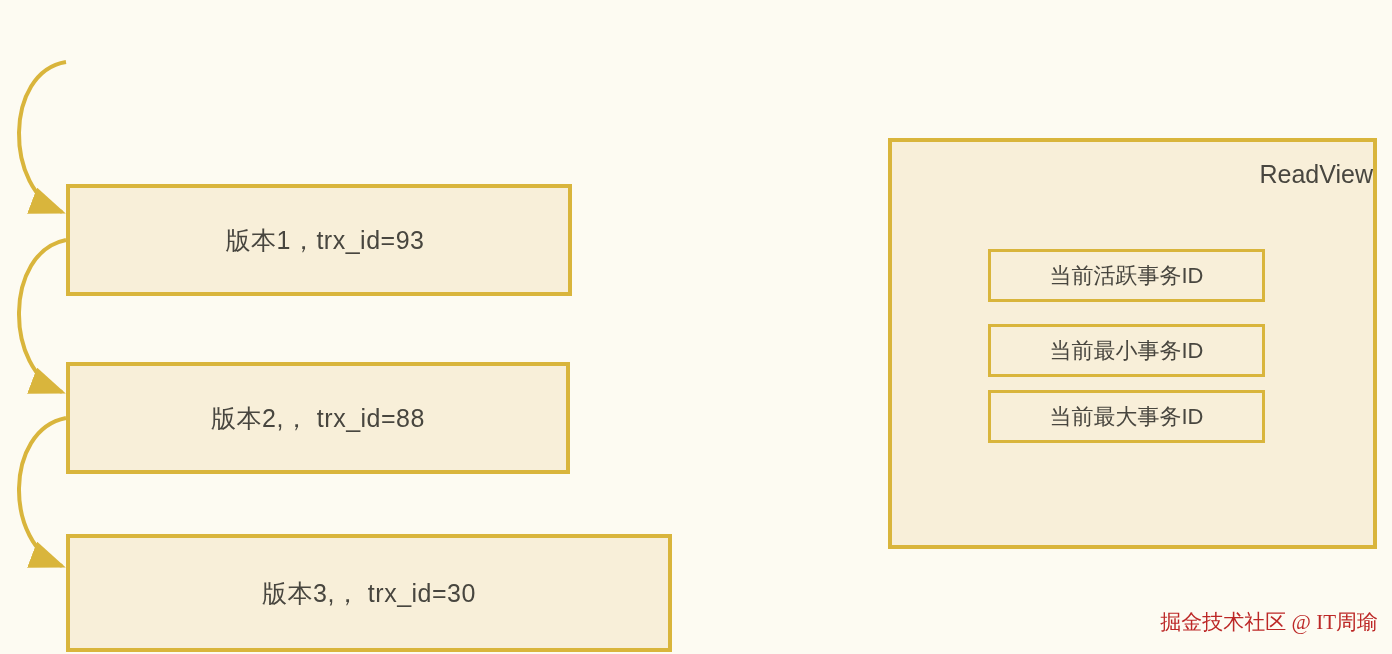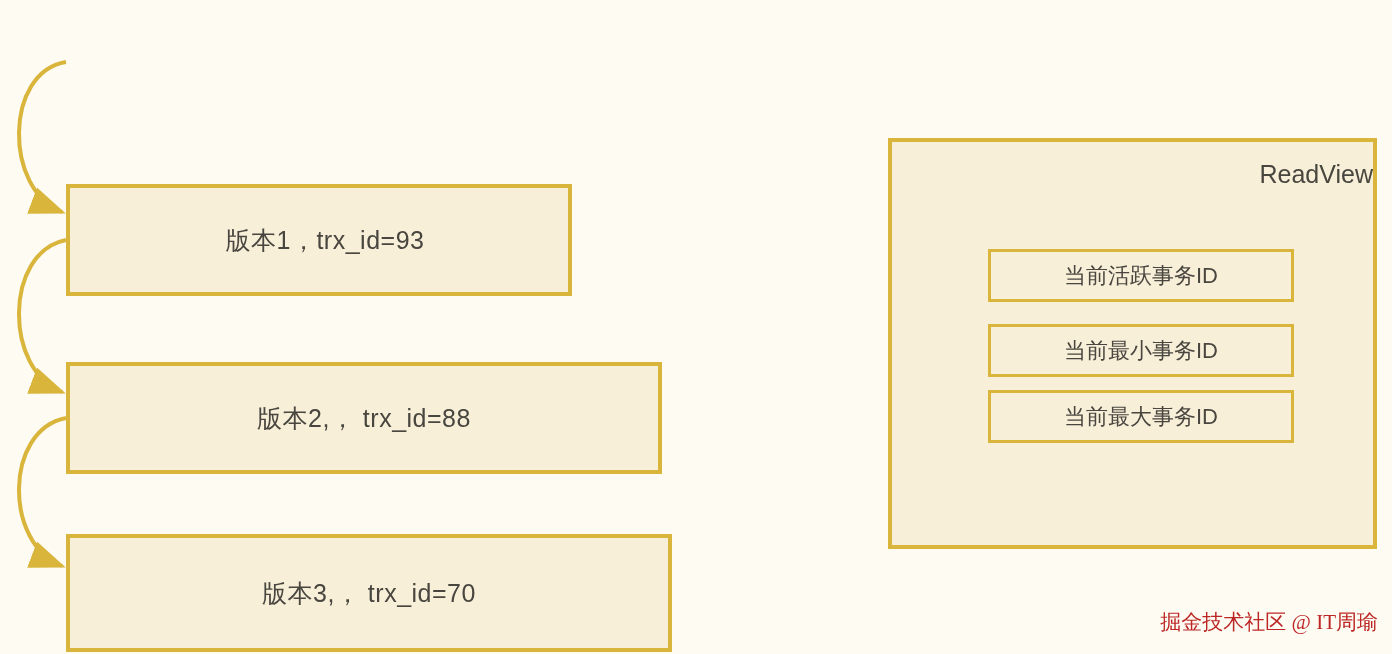--- a/index.html
+++ b/index.html
@@ -29,21 +29,21 @@
     justify-content: center;
   }
   .vbox .label {
     color: #48463f;
     font-size: 25px;
     letter-spacing: 0.5px;
     white-space: nowrap;
   }
   #version-box-0 { left: 66px;  top: 4px;   width: 606px; height: 117px; }
   #version-box-1 { left: 66px;  top: 184px; width: 506px; height: 112px; padding-left: 12px; }
-  #version-box-2 { left: 66px;  top: 362px; width: 596px; height: 112px; }
+  #version-box-2 { left: 66px;  top: 362px; width: 504px; height: 112px; }
   #version-box-3 { left: 66px;  top: 534px; width: 606px; height: 118px; }
 
   #arrows {
     position: absolute;
     left: 0;
     top: 0;
     width: 1392px;
     height: 654px;
     pointer-events: none;
   }
@@ -63,21 +63,21 @@
     left: 0;
     top: 18px;
     width: 100%;
     text-align: right;
     color: #48463f;
     font-size: 25px;
   }
   .rv-field {
     position: absolute;
     left: 96px;
-    width: 306px;
+    width: 277px;
     height: 53px;
     box-sizing: border-box;
     background: #f8efd9;
     border: 3px solid #d9b53c;
     display: flex;
     align-items: center;
     justify-content: center;
   }
   .rv-field .label {
     color: #48463f;
@@ -118,21 +118,21 @@
 
   <div class="vbox" id="version-box-1">
     <span class="label">版本1，trx_id=93</span>
   </div>
 
   <div class="vbox" id="version-box-2">
     <span class="label">版本2,， trx_id=88</span>
   </div>
 
   <div class="vbox" id="version-box-3">
-    <span class="label">版本3,， trx_id=70</span>
+    <span class="label">版本3,， trx_id=30</span>
   </div>
 
   <div id="readview-panel">
     <div id="readview-title">ReadView</div>
 
     <div class="rv-field" id="rv-field-0">
       <span class="label">当前活跃事务ID</span>
     </div>
 
     <div class="rv-field" id="rv-field-1">

